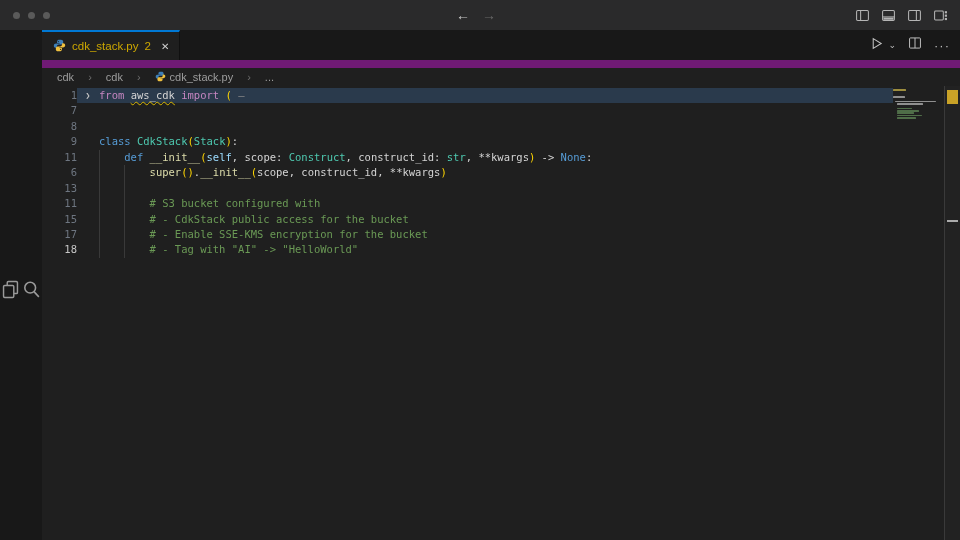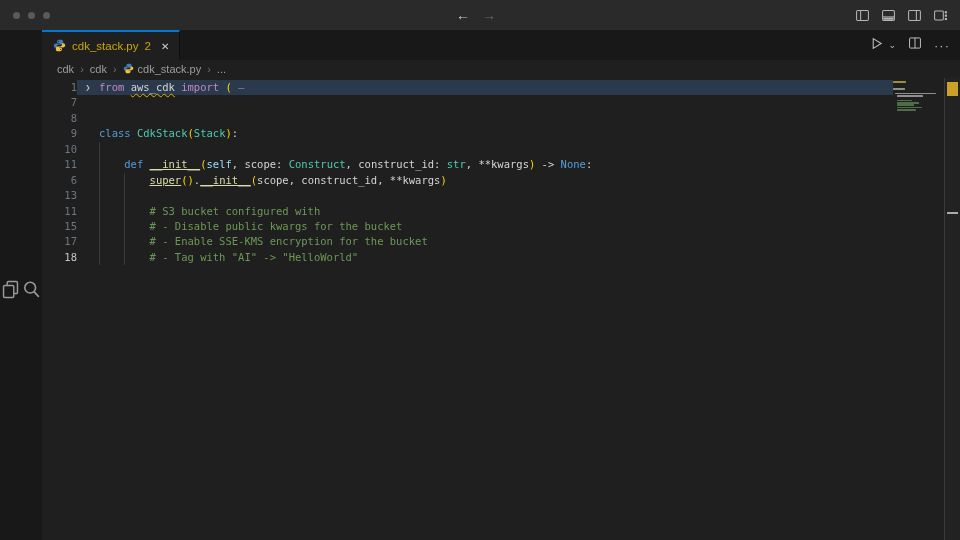--- a/index.html
+++ b/index.html
@@ -35,42 +35,42 @@
   .tabbar { position:relative; height:30px; background:#181818; display:flex; align-items:stretch; }
   .tab { display:flex; align-items:center; gap:6px; padding:0 10px 0 11px; background:#1f1f1f;
          border-top:2px solid #0078d4; border-right:1px solid #101010; font-size:11.5px; }
   .tab-label { color:#cca700; }
   .tab-badge { color:#cca700; }
   .tab-close { color:#cfcfcf; font-size:10px; margin-left:4px; cursor:pointer; }
   .editor-actions { position:absolute; right:10px; top:0; height:30px; display:flex; align-items:center; gap:12px; }
   .editor-actions .chev { color:#bdbdbd; font-size:9px; margin-left:-8px; }
   .editor-actions .dots { color:#bdbdbd; font-size:13px; letter-spacing:1px; }
 
-  .breadcrumb { height:18px; display:flex; align-items:center; gap:6px; padding-left:15px;
-                font-size:11px; color:#9d9d9d; background:#1f1f1f; }
+  .breadcrumb { height:18px; display:flex; align-items:center; gap:14px; padding-left:15px;
+                font-size:11px; color:#9d9d9d; background:#1f1f1f;margin-top:8px; }
   .bc-sep { color:#6e6e6e; font-size:11px; }
   .bc-item { cursor:pointer; }
   .bc-file { display:flex; align-items:center; gap:4px; }
 
   
   .code-region { position:relative; flex:1; background:#1f1f1f; padding-top:2px; overflow:hidden; }
   .lines { margin-right:67px; font-family:"DejaVu Sans Mono", monospace; font-size:10.5px; }
   .row { display:flex; height:15.45px; line-height:15.45px; }
   .ln { width:35px; text-align:right; color:#6e7681; flex:none; }
   .row.active .ln { color:#c6c6c6; }
   .rest { flex:1; display:flex; min-width:0; }
   .rest.hl { background:#2a3a4c; }
   .fold { width:22px; flex:none; text-align:center; color:#c5c5c5; font-size:8px; }
   .code { flex:1; position:relative; white-space:pre; }
   .guide { position:absolute; top:0; bottom:0; width:1px; background:#393939; }
   .tk-plain  { color:#d4d4d4;margin-top:8px; }
   .tk-pink   { color:#c586c0; }
   .tk-blue   { color:#569cd6; }
   .tk-teal   { color:#4ec9b0; }
-  .tk-yellow { color:#dcdcaa;text-decoration:underline; }
+  .tk-yellow { color:#dcdcaa; }
   .tk-gold   { color:#ffd602; }
   .tk-comment{ color:#6a9955; }
   .tk-fold   { color:#868686; }
   .tk-lblue  { color:#9cdcfe; }
   .squiggle { text-decoration:underline wavy #d9b600; text-decoration-thickness:1px; text-underline-offset:2px; }
 
   
   .minimap { position:absolute; top:0; right:16px; width:51px; bottom:0; padding-top:3px; }
   .mini-row { height:2.35px; }
   .mini-row i { display:block; height:1.5px; border-radius:.5px; }
@@ -281,27 +281,20 @@
               </div>
             </div>
             <div class="row">
               <div class="ln">9</div>
               <div class="rest">
                 <div class="fold"></div>
                 <div class="code"><span class="tk-blue">class</span><span class="tk-plain"> </span><span class="tk-teal">CdkStack</span><span class="tk-gold">(</span><span class="tk-teal">Stack</span><span class="tk-gold">)</span><span class="tk-plain">:</span></div>
               </div>
             </div>
             <div class="row">
-              <div class="ln">10</div>
-              <div class="rest">
-                <div class="fold"></div>
-                <div class="code"><span class="guide" style="left: 0px;"></span></div>
-              </div>
-            </div>
-            <div class="row">
               <div class="ln">11</div>
               <div class="rest">
                 <div class="fold"></div>
                 <div class="code"><span class="guide" style="left: 0px;"></span><span class="tk-plain">    </span><span class="tk-blue">def</span><span class="tk-plain"> </span><span class="tk-yellow">__init__</span><span class="tk-gold">(</span><span class="tk-lblue">self</span><span class="tk-plain">, scope: </span><span class="tk-teal">Construct</span><span class="tk-plain">, construct_id: </span><span class="tk-teal">str</span><span class="tk-plain">, **kwargs</span><span class="tk-gold">)</span><span class="tk-plain"> -&gt; </span><span class="tk-blue">None</span><span class="tk-plain">:</span></div>
               </div>
             </div>
             <div class="row">
               <div class="ln">6</div>
               <div class="rest">
                 <div class="fold"></div>
@@ -319,21 +312,21 @@
               <div class="ln">11</div>
               <div class="rest">
                 <div class="fold"></div>
                 <div class="code"><span class="guide" style="left: 0px;"></span><span class="guide" style="left: 25.3px;"></span><span class="tk-plain">        </span><span class="tk-comment"># S3 bucket configured with</span></div>
               </div>
             </div>
             <div class="row">
               <div class="ln">15</div>
               <div class="rest">
                 <div class="fold"></div>
-                <div class="code"><span class="guide" style="left: 0px;"></span><span class="guide" style="left: 25.3px;"></span><span class="tk-plain">        </span><span class="tk-comment"># - Disable public kwargs for the bucket</span></div>
+                <div class="code"><span class="guide" style="left: 0px;"></span><span class="guide" style="left: 25.3px;"></span><span class="tk-plain">        </span><span class="tk-comment"># - CdkStack public access for the bucket</span></div>
               </div>
             </div>
             <div class="row">
               <div class="ln">17</div>
               <div class="rest">
                 <div class="fold"></div>
                 <div class="code"><span class="guide" style="left: 0px;"></span><span class="guide" style="left: 25.3px;"></span><span class="tk-plain">        </span><span class="tk-comment"># - Enable SSE-KMS encryption for the bucket</span></div>
               </div>
             </div>
             <div class="row active">

